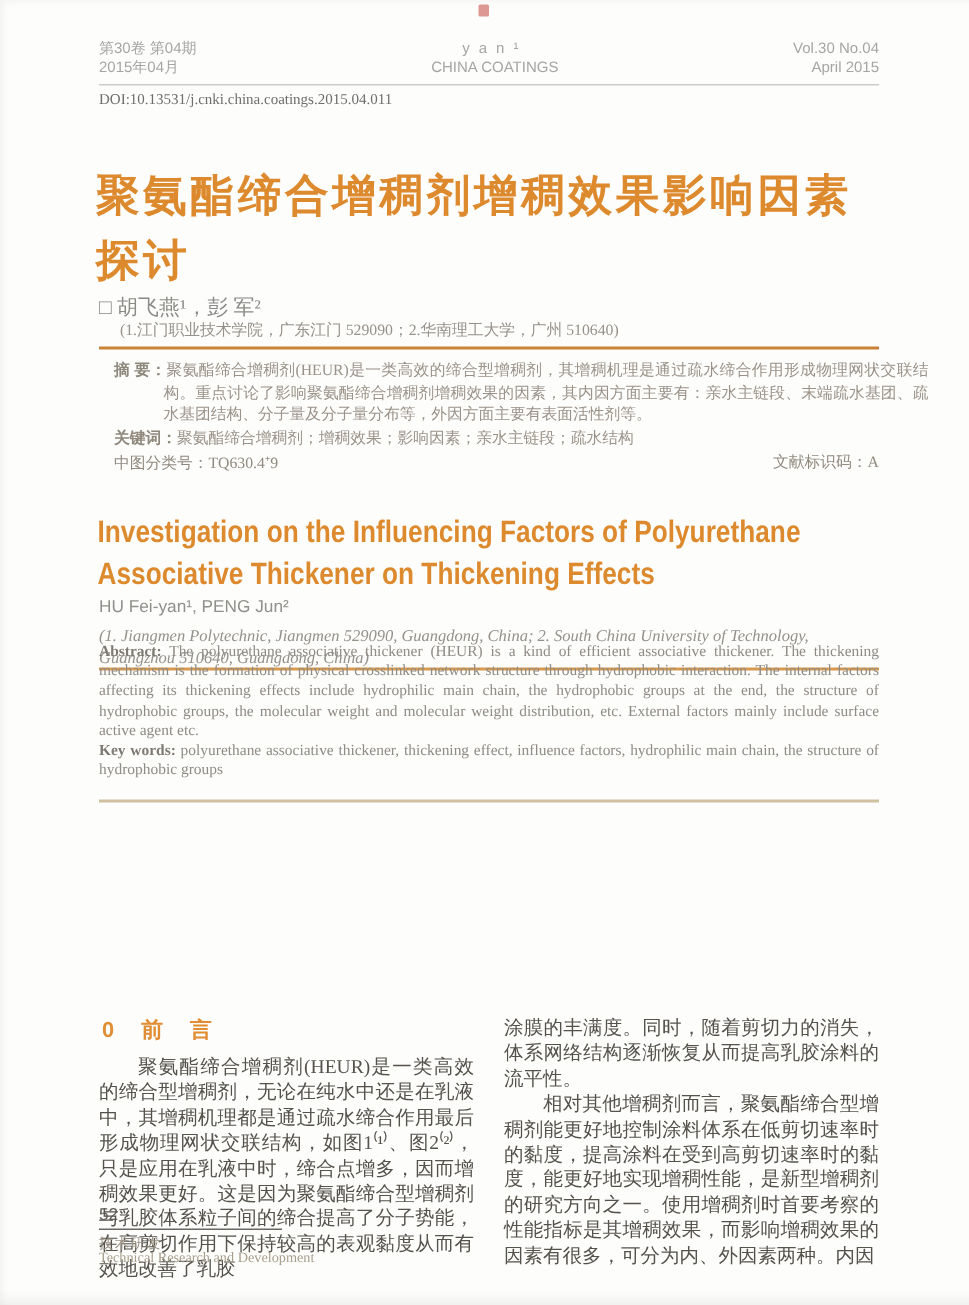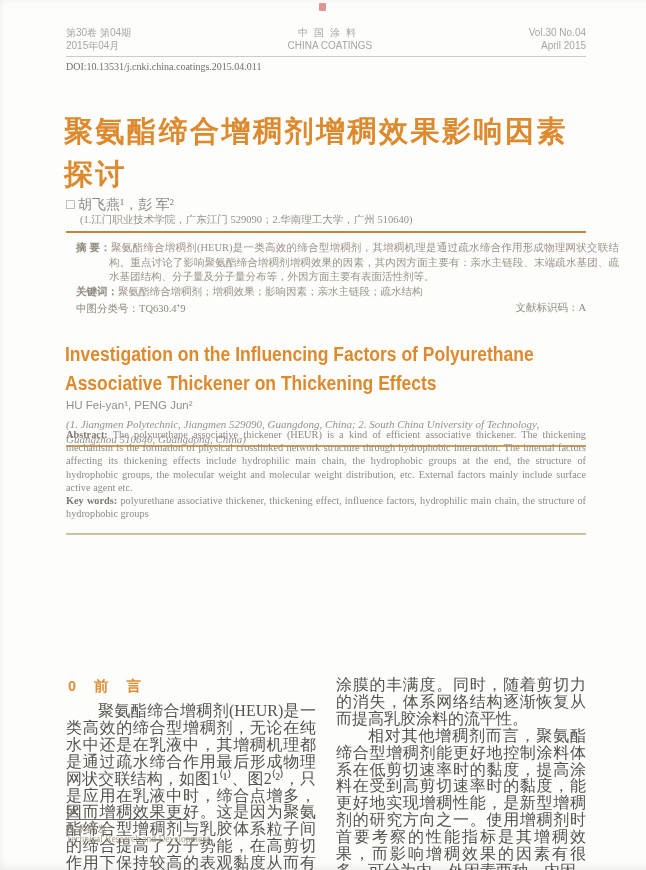--- a/index.html
+++ b/index.html
@@ -45,21 +45,21 @@
   .rule2{position:absolute;left:66px;top:445px;width:520px;height:2px;background:#d79a4e;}
   .en-abs{position:absolute;left:66px;top:428px;width:520px;font-size:10.3px;line-height:13.2px;
     color:#8f8b85;text-align:justify;}
   .en-abs b{color:#7e7a73;}
   .rule3{position:absolute;left:66px;top:533px;width:520px;height:2px;background:#cfc0a0;}
   
   .columns{position:absolute;left:66px;top:677px;width:520px;display:flex;gap:20px;}
   .col{flex:1;min-width:0;}
   .sec-head{margin:0 0 7px 2px;font-family:"Liberation Sans",sans-serif;font-weight:bold;
     font-size:14.5px;letter-spacing:7px;color:#e08d33;}
-  .body-cn{margin:0;font-size:16px;line-height:16.9px;color:#55524c;text-align:justify;}
+  .body-cn{margin:0;font-size:13px;line-height:16.9px;color:#55524c;text-align:justify;}
   .indent{text-indent:2em;}
   
   .pg-num{position:absolute;left:66px;top:804px;font-size:11.5px;color:#5e5c58;
     font-family:"Liberation Sans",sans-serif;}
   .pg-rule{position:absolute;left:66px;top:819px;width:122px;height:1px;background:#6b6965;}
   .f-cn{position:absolute;left:66px;top:823px;font-size:9.5px;letter-spacing:1px;color:#9a9184;}
   .f-en{position:absolute;left:66px;top:834px;font-size:9.5px;color:#a89e8c;}
 </style>
 </head>
 <body>
@@ -67,21 +67,21 @@
 <div class="page">
 
   <span class="stamp"></span>
 
   <div class="hdr">
     <div class="l">
       <div>第30卷 第04期</div>
       <div>2015年04月</div>
     </div>
     <div class="c">
-      <div class="cn">中国涂料</div>
+      <div class="cn">yan¹</div>
       <div>CHINA COATINGS</div>
     </div>
     <div class="r">
       <div>Vol.30 No.04</div>
       <div>April 2015</div>
     </div>
   </div>
   <div class="hdr-rule"></div>
   <div class="doi">DOI:10.13531/j.cnki.china.coatings.2015.04.011</div>
 

